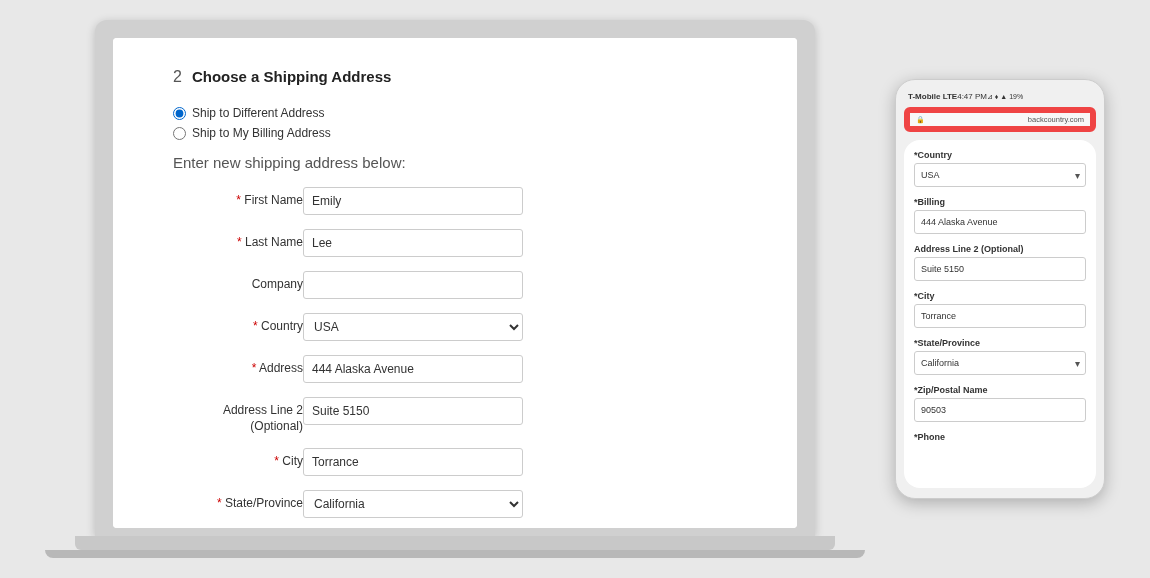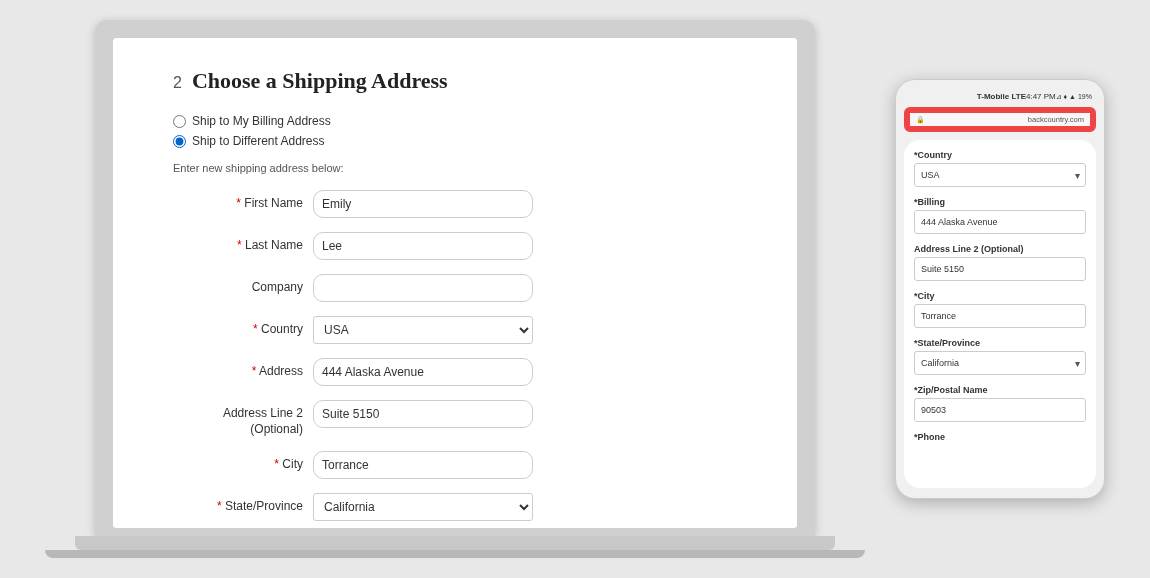--- a/index.html
+++ b/index.html
@@ -78,24 +78,23 @@
       margin-bottom: 20px;
     }
 
     .step-number {
       font-size: 16px;
       color: #555;
       font-weight: normal;
     }
 
     .title-text {
-      font-size: 22px;
+      font-size: 15px;
       font-weight: 600;
       color: #222;
-      font-family: Liberation Serif, serif;
     }
 
     .radio-group {
       display: flex;
       flex-direction: column;
       gap: 6px;
       margin-bottom: 14px;
     }
 
     .radio-label {
@@ -106,51 +105,50 @@
       color: #333;
       cursor: pointer;
     }
 
     .radio-label input[type="radio"] {
       margin: 0;
       accent-color: #0066cc;
     }
 
     .sub-instruction {
-      font-size: 11px;
+      font-size: 15px;
       color: #555;
       margin-bottom: 16px;
     }
 
     .form-row {
       display: flex;
       align-items: flex-start;
       margin-bottom: 14px;
-      gap: 10px;
     }
 
     .form-label {
       width: 130px;
       text-align: right;
       font-size: 12px;
       color: #333;
       padding-top: 6px;
       flex-shrink: 0;
     }
 
     .form-label .required {
       color: #cc0000;
     }
 
     .form-input {
       flex: 1;
       max-width: 220px;
       height: 28px;
       border: 1px solid #ccc;
-      border-radius: 10px;
+      border-radius: 3px;
       padding: 3px 8px;
       font-size: 12px;
       color: #333;
       background: #fff;
     }
 
     .form-select {
       flex: 1;
       max-width: 220px;
       height: 28px;
@@ -176,21 +174,21 @@
       height: 420px;
       padding: 10px 8px;
       box-shadow: 0 4px 16px rgba(0,0,0,0.25);
       display: flex;
       flex-direction: column;
       border: 1px solid #ccc;
     }
 
     .phone-status-bar {
       display: flex;
-      justify-content: flex-end;
+      justify-content: flex-start;
       align-items: center;
       padding: 2px 4px;
       margin-bottom: 4px;
     }
 
     .status-carrier {
       font-size: 8px;
       color: #333;
       font-weight: 600;
     }
@@ -292,26 +290,26 @@
     <div class="laptop-screen-bezel">
       <div class="laptop-screen">
         <div class="form-page">
           <div class="page-title">
             <span class="step-number">2</span>
             <span class="title-text">Choose a Shipping Address</span>
           </div>
 
           <div class="radio-group">
             <label class="radio-label">
+              <input type="radio" name="ship_option" checked="" style="">
+              <span>Ship to Different Address</span>
+            </label>
+            <label class="radio-label">
               <input type="radio" name="ship_option" style="">
               <span>Ship to My Billing Address</span>
-            </label>
-            <label class="radio-label">
-              <input type="radio" name="ship_option" checked="" style="">
-              <span>Ship to Different Address</span>
             </label>
           </div>
 
           <div class="sub-instruction">Enter new shipping address below:</div>
 
           <div class="form-row">
             <div class="form-label"><span class="required">* </span>First Name</div>
             <input type="text" class="form-input" value="Emily" style="">
           </div>
 

